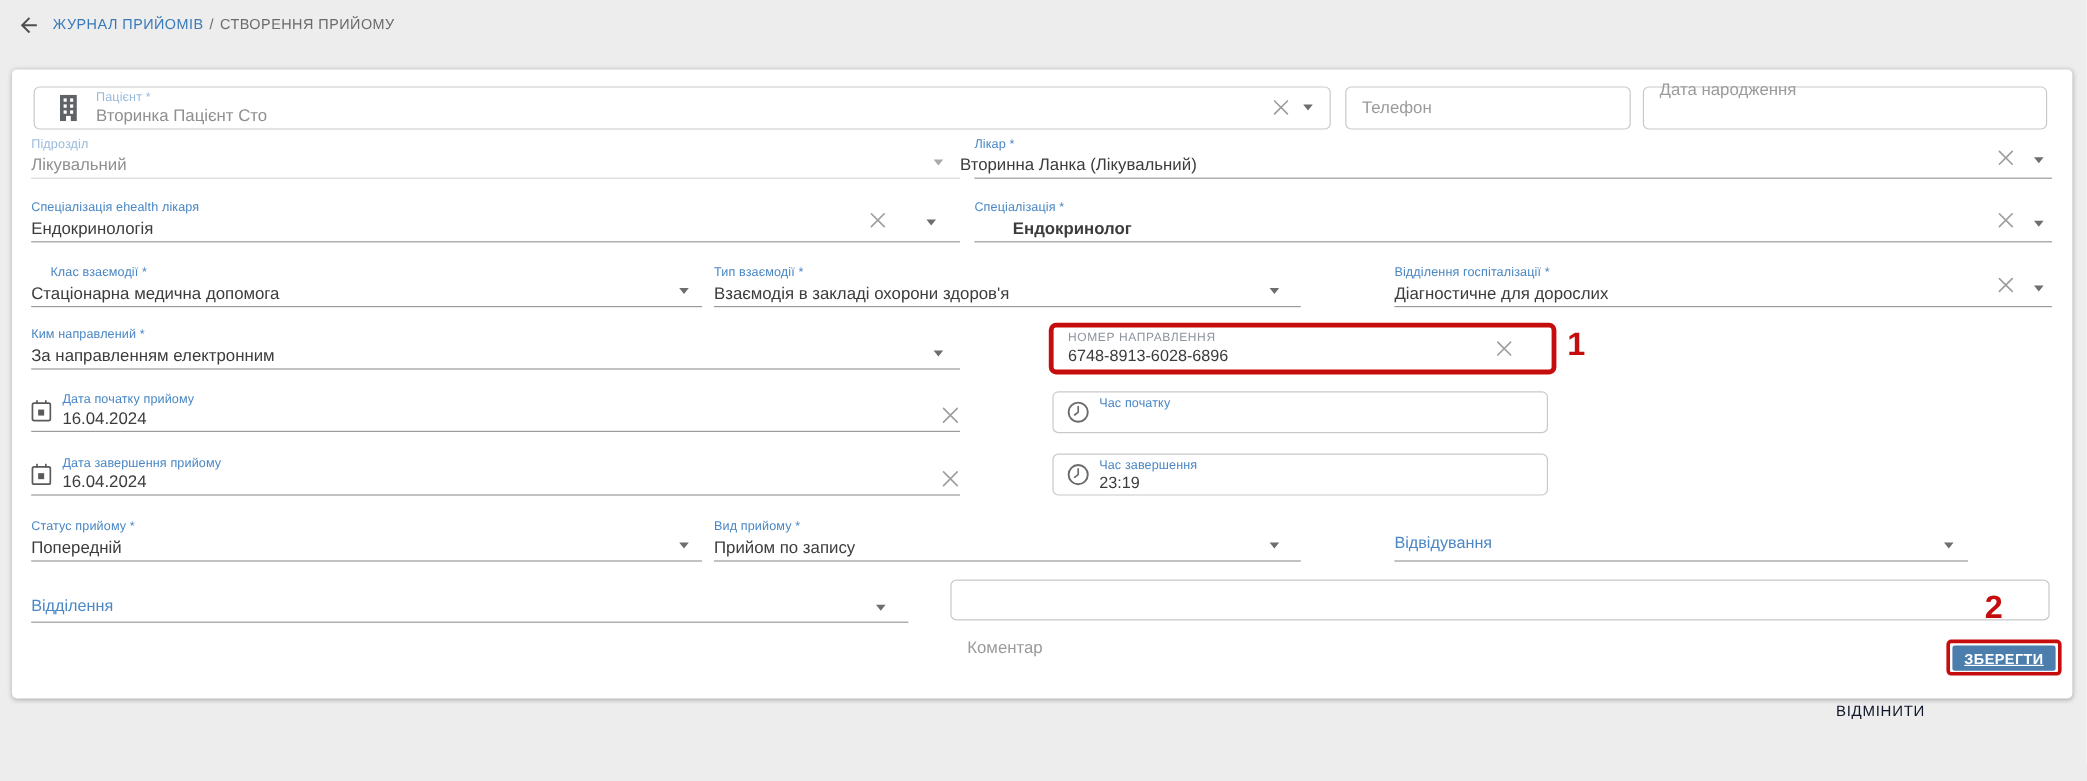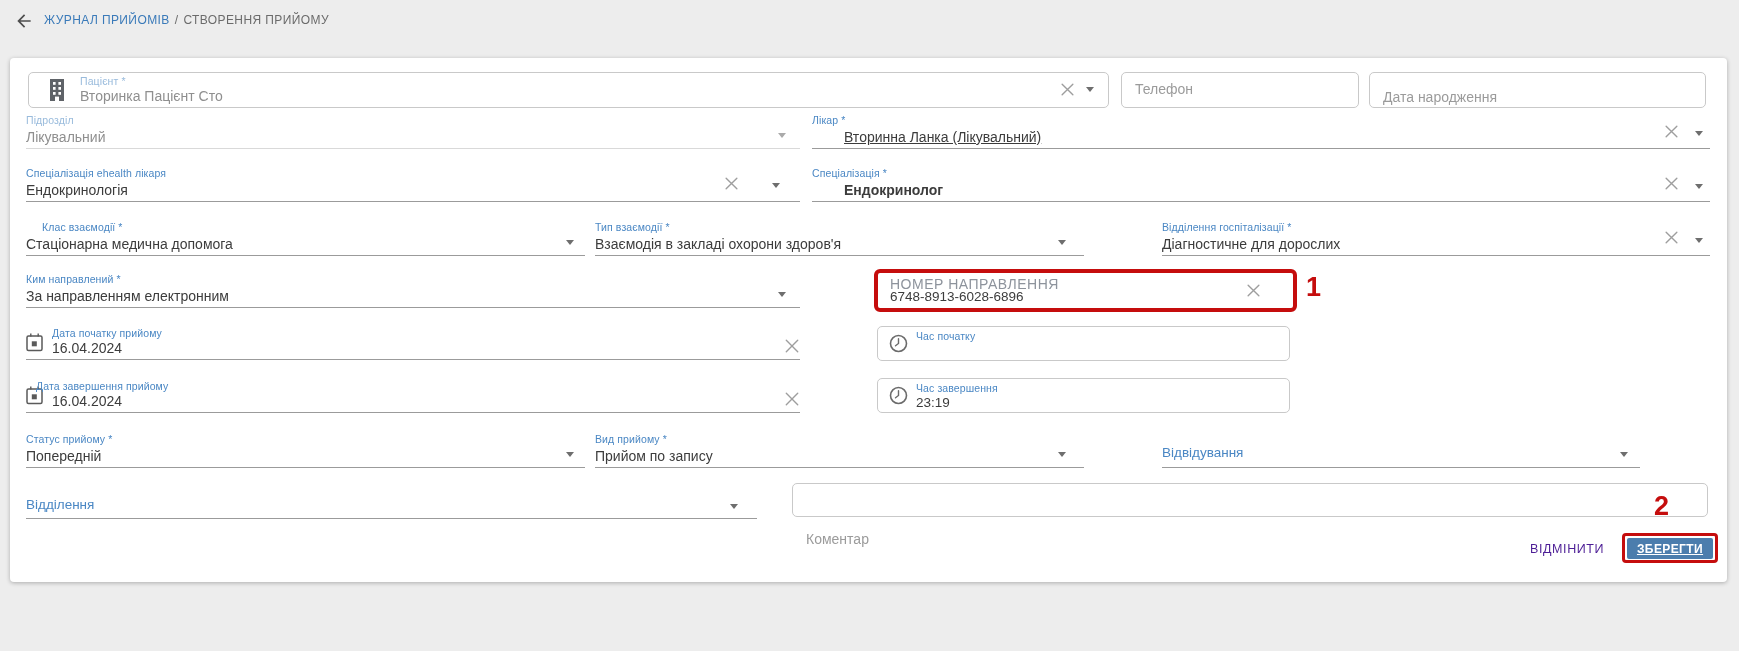--- a/index.html
+++ b/index.html
@@ -6,41 +6,41 @@
   .page{position:relative;width:1739px;height:651px;background:#ededed;
         font-family:"Liberation Sans",sans-serif;overflow:hidden;}
   .card{position:absolute;left:10px;top:58px;width:1717px;height:524px;background:#fff;
         border-radius:4px;box-shadow:0 1px 4px rgba(0,0,0,.28);}
   .crumbs{position:absolute;left:44px;top:13px;font-size:12px;letter-spacing:.4px;color:#6b6b6b;
           display:flex;gap:5px;align-items:center;text-transform:uppercase;}
   .crumbs .link{color:#3a7ab9;cursor:pointer;}
   .icon{position:absolute;line-height:0;}
   .flabel{position:absolute;font-size:10.5px;color:#4a87c4;white-space:nowrap;letter-spacing:.1px;}
   .flabel.dis{color:#99bbdc;}
-  .flabel.gray{color:#8d939c;letter-spacing:.5px;font-size:14px;}
+  .flabel.gray{color:#8d939c;letter-spacing:.5px;font-size:10px;}
   .fvalue{position:absolute;font-size:14px;color:#3c3c3c;white-space:nowrap;}
   .fvalue.dis{color:#8f8f8f;}
   .fvalue.sel{cursor:pointer;text-align:center;}
   .selph{position:absolute;font-size:13.5px;color:#4a87c4;white-space:nowrap;cursor:pointer;}
   .ul{position:absolute;height:1px;background:#9b9b9b;}
   .ul.dis{background:#d9d9d9;}
   .obox{position:absolute;background:#fff;border:1px solid #c9c9c9;border-radius:5px;box-sizing:border-box;}
   .caret{position:absolute;width:0;height:0;border-left:4.5px solid transparent;
          border-right:4.5px solid transparent;border-top:5.5px solid #6e6e6e;cursor:pointer;}
   .caret.lt{border-top-color:#aaaaaa;}
   .xicon{position:absolute;cursor:pointer;line-height:0;}
   .pinput{position:absolute;border:none;outline:none;background:transparent;padding:0;
           font:14px "Liberation Sans",sans-serif;color:#3c3c3c;}
   .pinput::placeholder{color:#9b9b9b;opacity:1;}
   .redbox{position:absolute;border:4px solid #c50d0d;border-radius:6px;box-sizing:border-box;background:#fff;}
   .redbox.thin{border-width:3px;border-radius:4px;background:transparent;}
   .marker{position:absolute;font-size:27px;font-weight:bold;color:#c50d0d;line-height:1;
           text-shadow:-1px 0 0 #fff,1px 0 0 #fff,0 -1px 0 #fff,0 1px 0 #fff;}
-  .btn-cancel{position:absolute;font-size:12.5px;letter-spacing:.6px;color:#4c1d95;cursor:pointer;
-              white-space:nowrap;}
+  .btn-cancel{position:absolute;font-size:12.5px;letter-spacing:.6px;color:#0f172a;cursor:pointer;
+              white-space:nowrap;margin-top:44px;}
   .btn-save{position:absolute;background:#4b7dad;color:#fff;font-size:12px;font-weight:bold;
             letter-spacing:.4px;border:none;border-radius:2px;display:flex;align-items:center;
             justify-content:center;cursor:pointer;}
 </style>
 </head>
 <body>
 
 <div class="page">
 
   <span class="icon" style="left:14px;top:11px;">
@@ -77,29 +77,29 @@
     <svg width="15" height="15" viewBox="0 0 14 14">
         <path d="M2 2l10 10M12 2L2 12" stroke="#9e9e9e" stroke-width="1.3" stroke-linecap="round"></path>
       </svg>
   </span>
   <span class="caret" style="left:1086px;top:87px;"></span>
 
   <div class="obox" style="left:1121px;top:72px;width:238px;height:36px;"></div>
   <input class="pinput" style="left: 1135px; top: 81px; width: 210px;" placeholder="Телефон">
 
   <div class="obox" style="left:1369px;top:72px;width:337px;height:36px;"></div>
-  <input class="pinput" style="left: 1383px; top: 89px; width: 300px;" placeholder="Дата народження">
+  <input class="pinput" style="left: 1383px; top: 66px; width: 300px;" placeholder="Дата народження">
 
   <span class="flabel dis" style="left:26px;top:114px;">Підрозділ</span>
   <span class="fvalue dis sel" style="left:26px;top:129px;">Лікувальний</span>
   <span class="caret lt" style="left:778px;top:133px;"></span>
   <div class="ul dis" style="left:26px;top:148px;width:774px;"></div>
 
   <span class="flabel" style="left:812px;top:114px;">Лікар *</span>
-  <span class="fvalue sel" style="left:844px;top:129px;text-decoration:underline;">Вторинна Ланка  (Лікувальний)</span>
+  <span class="fvalue sel" style="left:800px;top:129px;">Вторинна Ланка  (Лікувальний)</span>
   <span class="xicon" style="left:1664px;top:124px;">
     <svg width="15" height="15" viewBox="0 0 14 14">
         <path d="M2 2l10 10M12 2L2 12" stroke="#9e9e9e" stroke-width="1.3" stroke-linecap="round"></path>
       </svg>
   </span>
   <span class="caret" style="left:1695px;top:131px;"></span>
   <div class="ul" style="left:812px;top:148px;width:898px;"></div>
 
   <span class="flabel" style="left:26px;top:167px;">Спеціалізація ehealth лікаря</span>
   <span class="fvalue sel" style="left:26px;top:182px;">Ендокринологія</span>
@@ -184,21 +184,21 @@
   <span class="fvalue" style="left:916px;top:345px;font-size:16px;margin-top:41px;">23:04</span>
 
   <span class="icon" style="left:26px;top:386px;">
     <svg width="17" height="19" viewBox="0 0 17 19">
         <rect x="1" y="3" width="15" height="14.5" rx="1.5" fill="none" stroke="#5a5a5a" stroke-width="1.5"></rect>
         <line x1="4.8" y1="0.5" x2="4.8" y2="3.5" stroke="#5a5a5a" stroke-width="1.4"></line>
         <line x1="12.2" y1="0.5" x2="12.2" y2="3.5" stroke="#5a5a5a" stroke-width="1.4"></line>
         <rect x="5.8" y="8.3" width="5" height="5" fill="#5a5a5a"></rect>
       </svg>
   </span>
-  <span class="flabel" style="left:36px;top:380px;text-align:center;">Дата завершення прийому</span>
+  <span class="flabel" style="left:52px;top:380px;text-align:center;">Дата завершення прийому</span>
   <span class="fvalue" style="left:52px;top:393px;">16.04.2024</span>
   <span class="xicon" style="left:784px;top:391px;">
     <svg width="16" height="16" viewBox="0 0 14 14">
         <path d="M2 2l10 10M12 2L2 12" stroke="#9e9e9e" stroke-width="1.2" stroke-linecap="round"></path>
       </svg>
   </span>
   <div class="ul" style="left:26px;top:412px;width:774px;"></div>
 
   <div class="obox" style="left:877px;top:378px;width:413px;height:35px;"></div>
   <span class="icon" style="left:889px;top:386px;">

